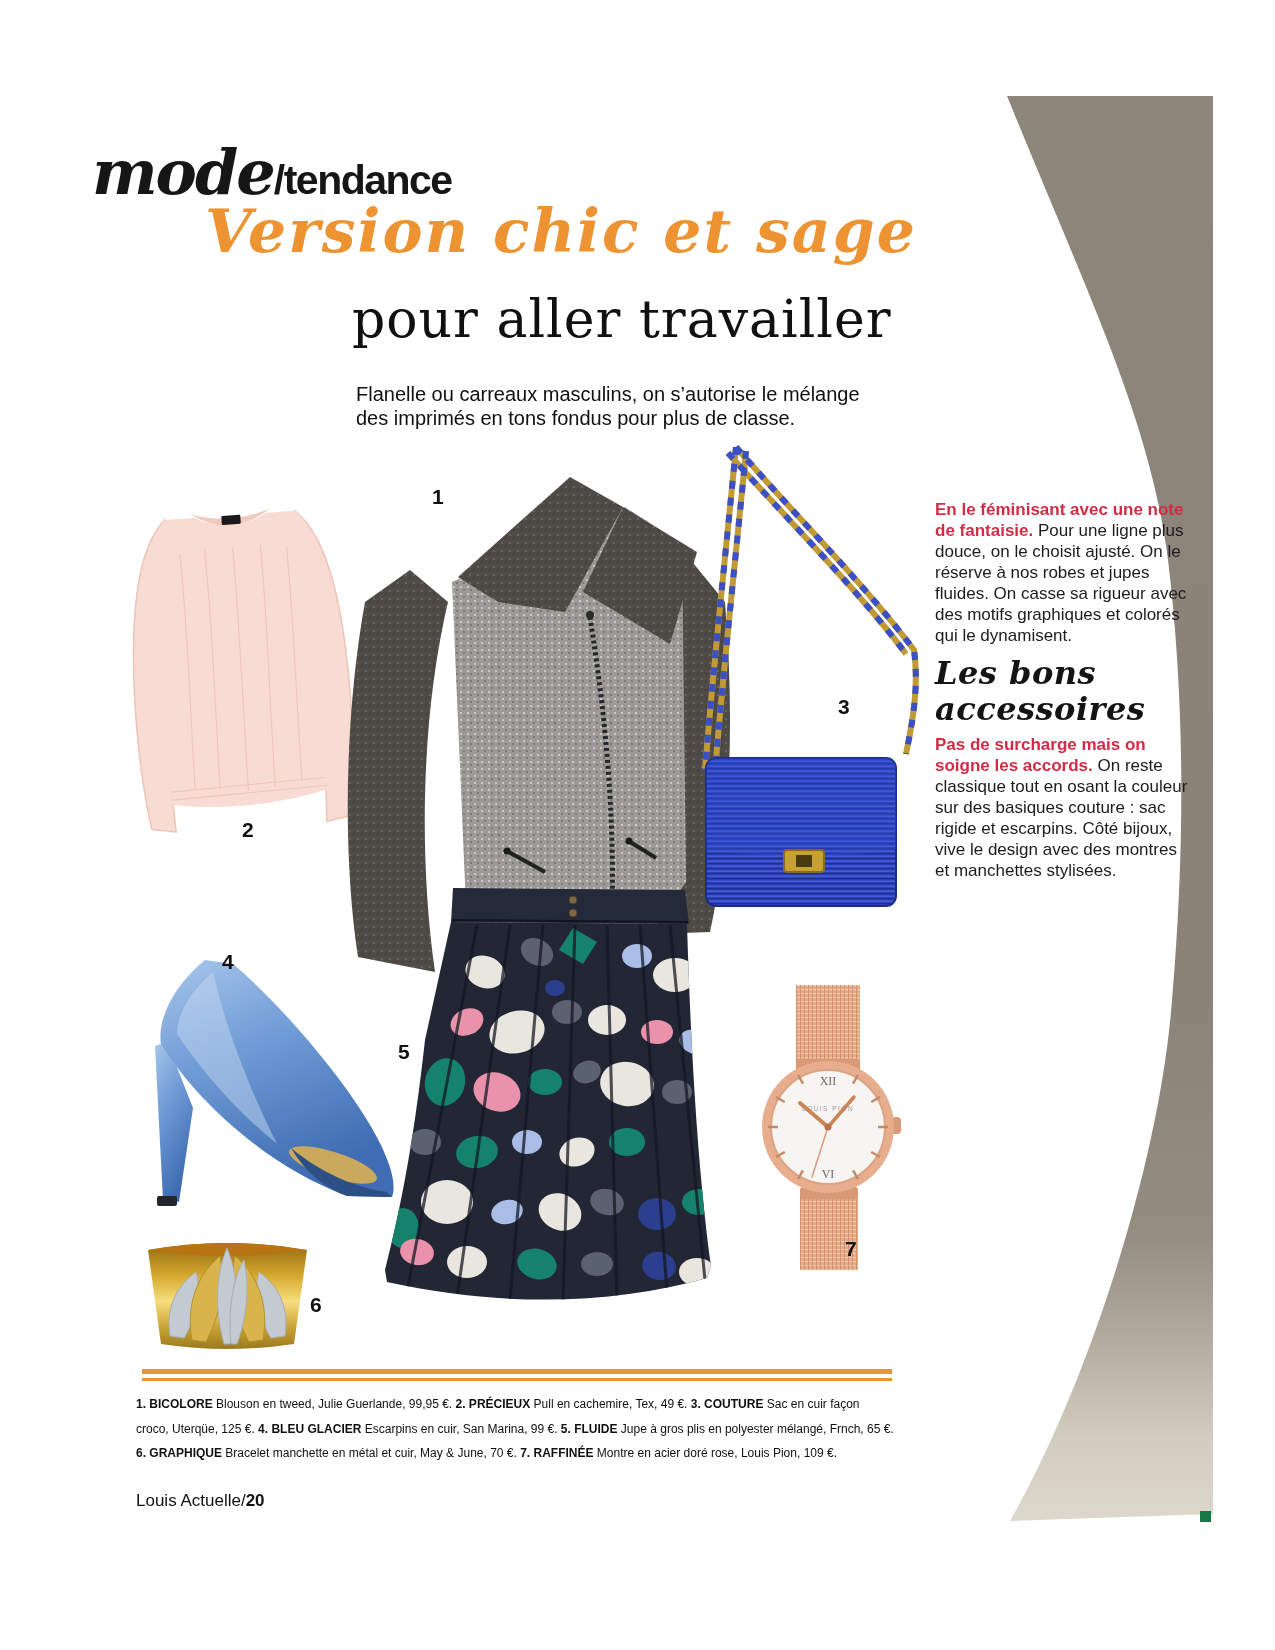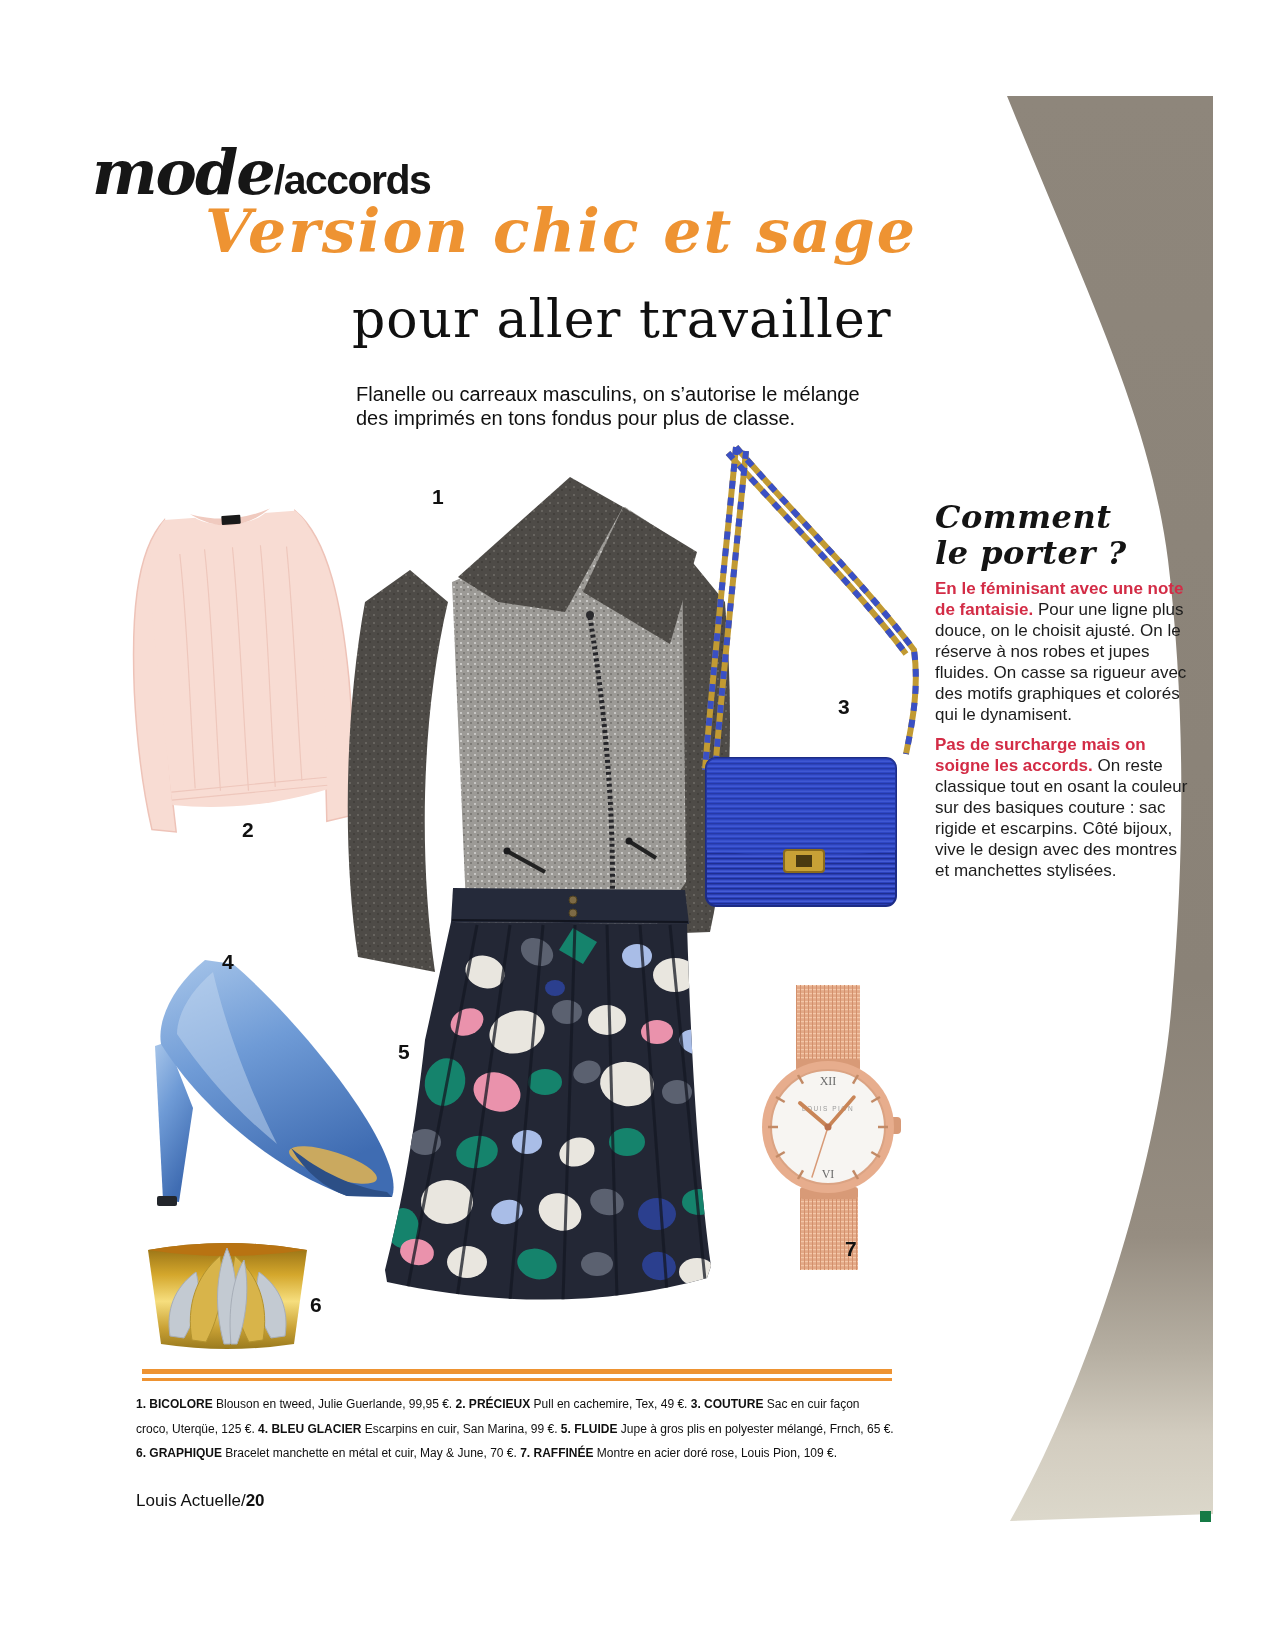--- a/index.html
+++ b/index.html
@@ -69,21 +69,21 @@
              C 1090 300, 1150 420, 1168 560
              C 1185 700, 1185 850, 1172 1000
              C 1160 1160, 1090 1380, 1010 1521
              L 1213 1514 L 1213 96 Z" fill="url(#wallg)"></path>
     <rect x="1200" y="1511" width="11" height="11" fill="#157a45"></rect>
   </svg>
 
   <div id="logo" class="abs">
     <span class="logo-main">mode</span>
     <span class="logo-sub">/</span>
-    <span class="logo-sub">accords</span>
+    <span class="logo-sub">tendance</span>
   </div>
 
   <div id="title-script" class="abs">Version chic et sage</div>
   <div id="title-serif" class="abs">pour aller travailler</div>
   <p id="intro" class="abs">Flanelle ou carreaux masculins, on s’autorise le mélange des imprimés en tons fondus pour plus de classe.</p>
 
   <svg class="abs" style="left:112px;top:455px;" width="255" height="395" viewBox="0 0 255 395">
     <g transform="rotate(-4 128 200)">
       <path d="M62 60 C 30 90 22 160 20 230 C 19 280 22 330 28 368 L52 372 C 48 300 48 200 58 128 Z" fill="#f8dcd3" stroke="#eec3b8" stroke-width="1.5"></path>
       <path d="M193 60 C 225 90 233 160 235 230 C 236 280 233 330 227 368 L203 372 C 207 300 207 200 197 128 Z" fill="#f8dcd3" stroke="#eec3b8" stroke-width="1.5"></path>
@@ -313,25 +313,25 @@
   <div class="num abs" style="left:838px;top:695px;">3</div>
   <div class="num abs" style="left:222px;top:950px;">4</div>
   <div class="num abs" style="left:398px;top:1040px;">5</div>
   <div class="num abs" style="left:310px;top:1293px;">6</div>
   <div class="num abs" style="left:845px;top:1237px;">7</div>
 
   <div id="sidebar" class="abs">
       <div class="side-section">
       </div>
       <div class="side-section">
-        <h3 class="side-heading">Comment
-le porter ?</h3>
         <p class="side-body"><strong class="lead">En le féminisant avec une note de fantaisie.</strong> Pour une ligne plus douce, on le choisit ajusté. On le réserve à nos robes et jupes fluides. On casse sa rigueur avec des motifs graphiques et colorés qui le dynamisent.</p>
       </div>
       <div class="side-section">
+        <h3 class="side-heading">Les bons
+accessoires</h3>
         <p class="side-body"><strong class="lead">Pas de surcharge mais on soigne les accords.</strong> On reste classique tout en osant la couleur sur des basiques couture : sac rigide et escarpins. Côté bijoux, vive le design avec des montres et manchettes stylisées.</p>
       </div>
     </div>
 
   <div id="separator" class="abs">
     <div class="rule-a"></div>
     <div class="rule-b"></div>
   </div>
 
   <p id="caption-text" class="abs"><strong>1. BICOLORE</strong> Blouson en tweed, Julie Guerlande, 99,95 €. <strong>2. PRÉCIEUX</strong> Pull en cachemire, Tex, 49 €. <strong>3. COUTURE</strong> Sac en cuir façon croco, Uterqüe, 125 €. <strong>4. BLEU GLACIER</strong> Escarpins en cuir, San Marina, 99 €. <strong>5. FLUIDE</strong> Jupe à gros plis en polyester mélangé, Frnch, 65 €. <strong>6. GRAPHIQUE</strong> Bracelet manchette en métal et cuir, May &amp; June, 70 €. <strong>7. RAFFINÉE</strong> Montre en acier doré rose, Louis Pion, 109 €. </p>

